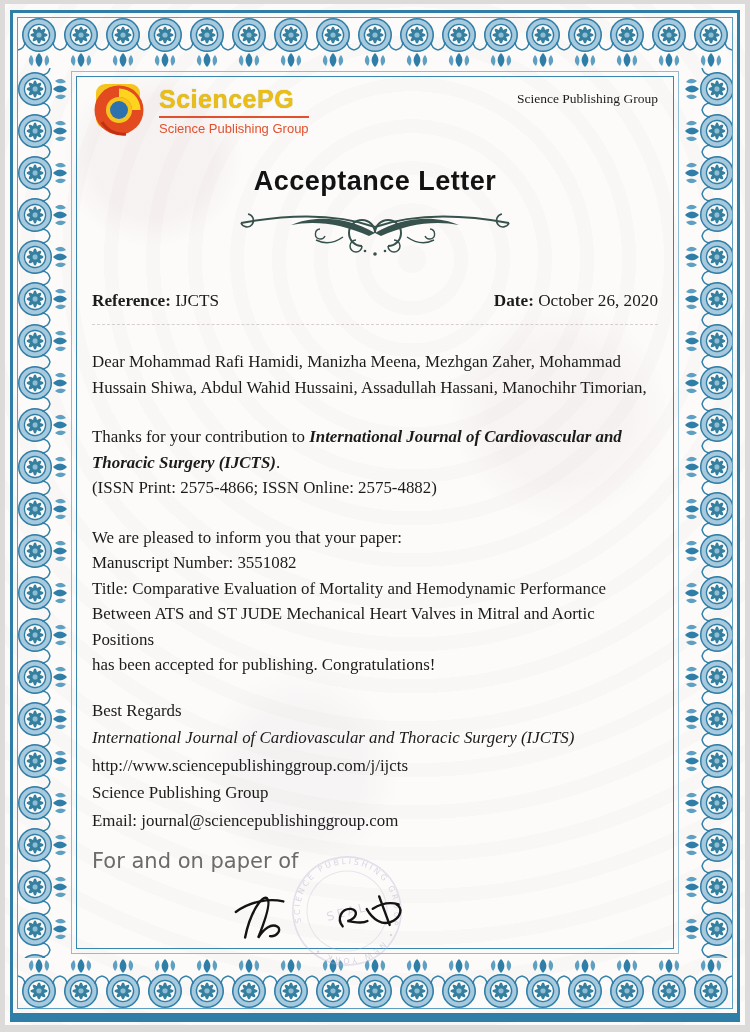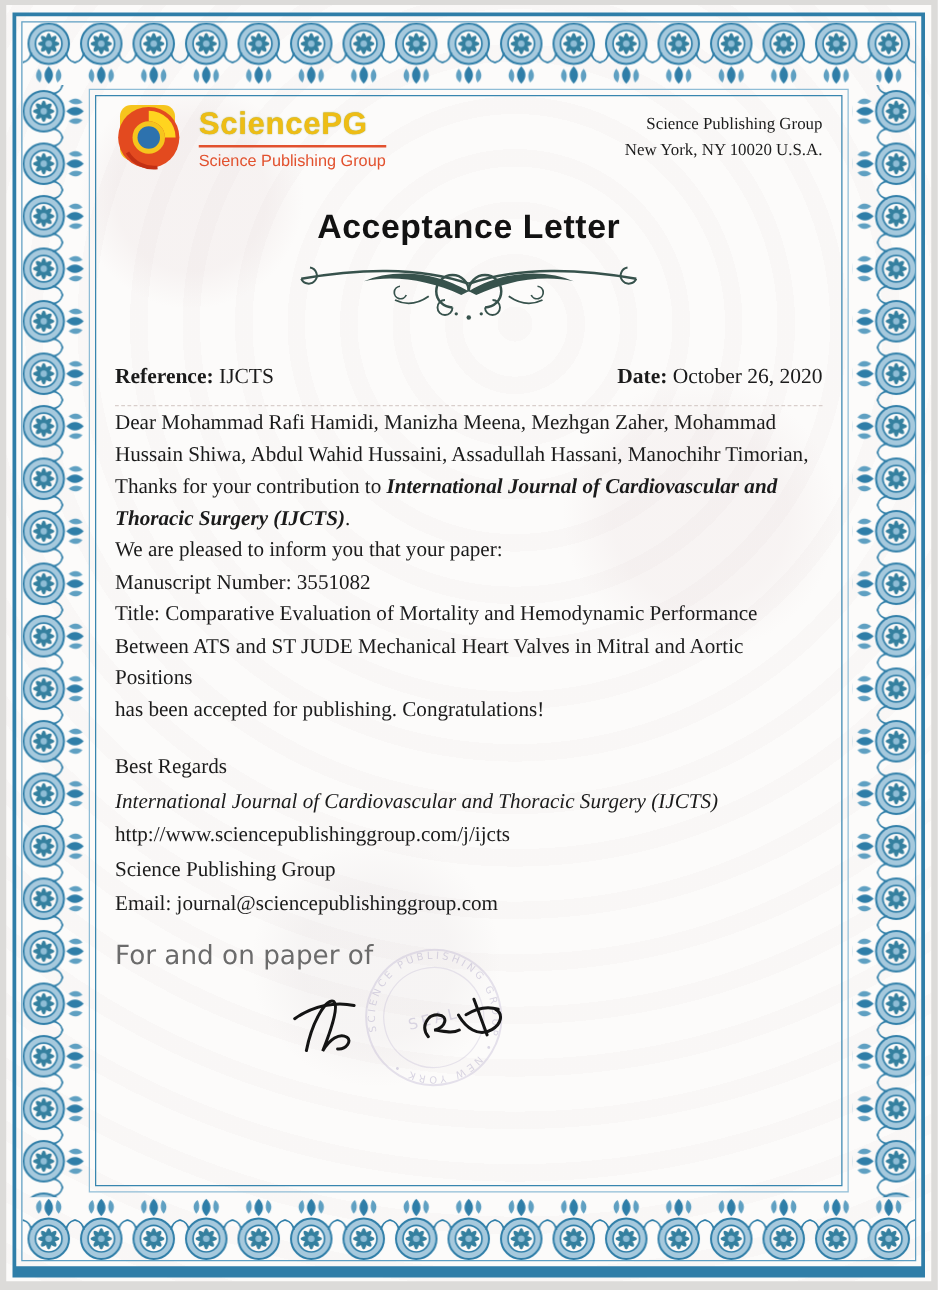--- a/index.html
+++ b/index.html
@@ -34,21 +34,21 @@
     color:#eebd15; text-shadow:0 0 1px rgba(122,150,44,0.85); letter-spacing:0.5px; }
   .logo-text .tagline { font-family:"Liberation Sans", sans-serif; font-size:13px; color:#e2512e;
     border-top:2px solid #e2512e; padding-top:3px; margin-top:2px; }
   .addr { text-align:right; font-size:13.5px; line-height:21px; color:#1c1c1c; margin-top:4px; }
   .title { margin-top:30px; text-align:center; font-family:"Liberation Sans", sans-serif;
     font-weight:bold; font-size:27px; letter-spacing:0.5px; color:#121212; }
   .flourish { display:block; margin:6px auto 0; }
   .meta { display:flex; justify-content:space-between; margin-top:32px; font-size:17.2px; }
   .meta b { font-weight:bold; }
   .divider { margin-top:13px; border-top:1px dashed #d3c8c4; opacity:0.85; }
-  .para { margin-top:0; font-size:16.9px; line-height:25.5px; }
+  .para { margin-top:24px; font-size:16.9px; line-height:25.5px; }
   .bi { font-weight:bold; font-style:italic; }
   .closing { margin-top:19px; font-size:16.9px; line-height:27.5px; }
   .closing .it { font-style:italic; }
   .sig-area { position:relative; margin-top:15px; height:128px; }
   .behalf { font-family:"DejaVu Sans", sans-serif; font-size:21px; color:#6b6b6b; }
   .company { margin-top:4px; font-family:"DejaVu Sans", sans-serif; font-weight:bold; font-style:italic;
     font-size:15.5px; color:#4c4c4c; letter-spacing:0.4px; }
   .seal { position:absolute; left:193px; top:0px; opacity:0.55; transform:rotate(-14deg); z-index:1; }
   .sig-svg { position:absolute; left:138px; top:34px; z-index:2; transform:rotate(-3deg); }
   .authorized { position:absolute; left:0; top:96px; width:215px; border-top:1px solid #c9c9c9;
@@ -170,21 +170,20 @@
           <circle cx="27" cy="26" r="9" fill="#2d72ae"></circle>
           <path d="M10 38 a24.5 24.5 0 0 0 24 12" stroke="#c23014" stroke-width="3" fill="none"></path>
         </svg>
         <div class="logo-text">
           <div class="brand">SciencePG</div>
           <div class="tagline">Science Publishing Group</div>
         </div>
       </div>
       <div class="addr">
         <div>Science Publishing Group</div>
-        <div>New York, NY 10020 U.S.A.</div>
       </div>
     </div>
 
     <div class="title">Acceptance Letter</div>
 
     <svg class="flourish" width="300" height="56" viewBox="0 0 300 56">
       <defs>
         <g id="fl-half" stroke="#37524c" fill="none" stroke-width="2">
           <path d="M150 24 C 110 10 60 12 16 20"></path>
           <path d="M16 20 a6.5 6.5 0 1 0 7 -9" stroke-width="1.6"></path>
@@ -211,20 +210,21 @@
         <b>Date:</b>
         <span>October 26, 2020</span>
       </div>
     </div>
 
     <div class="divider"></div>
 
     <p class="para">Dear Mohammad Rafi Hamidi, Manizha Meena, Mezhgan Zaher, Mohammad Hussain Shiwa, Abdul Wahid Hussaini, Assadullah Hassani, Manochihr Timorian,</p>
 
     <p class="para"><span>Thanks for your contribution to </span><span class="bi">International Journal of Cardiovascular and Thoracic Surgery (IJCTS)</span><span>.</span><br>
+      <span>(ISSN Print: 2575-4866; ISSN Online: 2575-4882)</span>
     </p>
 
     <p class="para">
       <span>We are pleased to inform you that your paper:</span><br>
       <span>Manuscript Number: 3551082</span><br>
       <span>Title: Comparative Evaluation of Mortality and Hemodynamic Performance Between ATS and ST JUDE Mechanical Heart Valves in Mitral and Aortic Positions</span><br>
       <span>has been accepted for publishing. Congratulations!</span>
     </p>
 
     <div class="closing">

